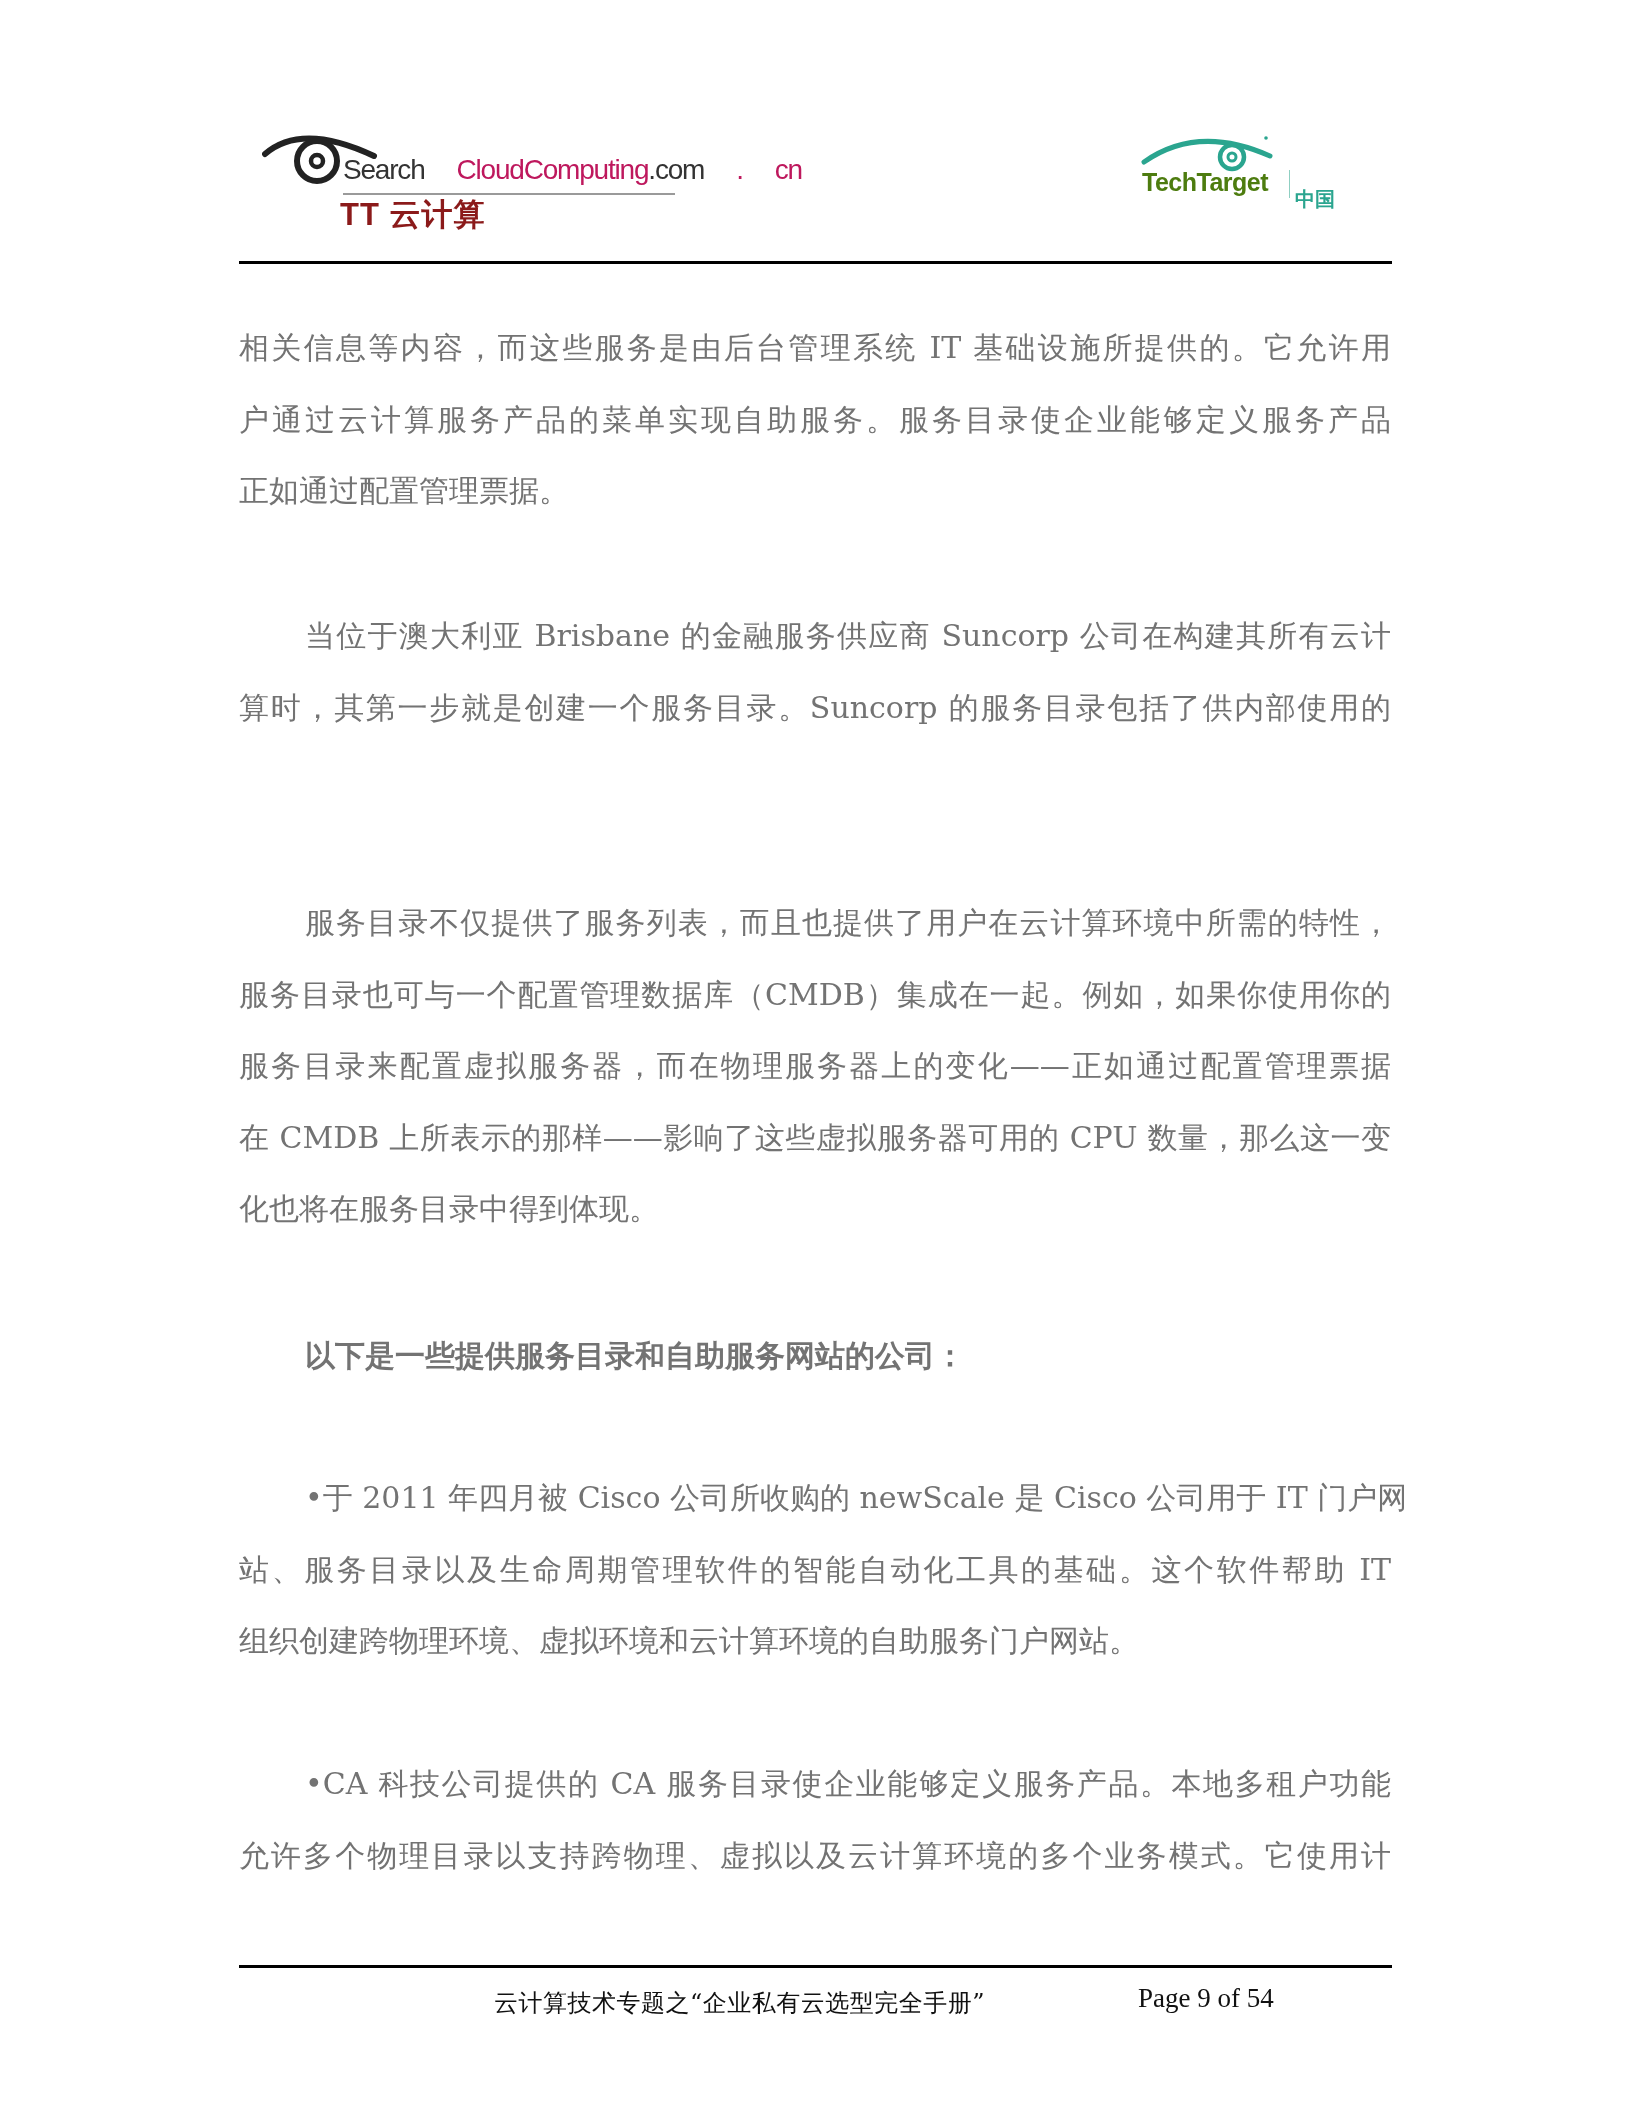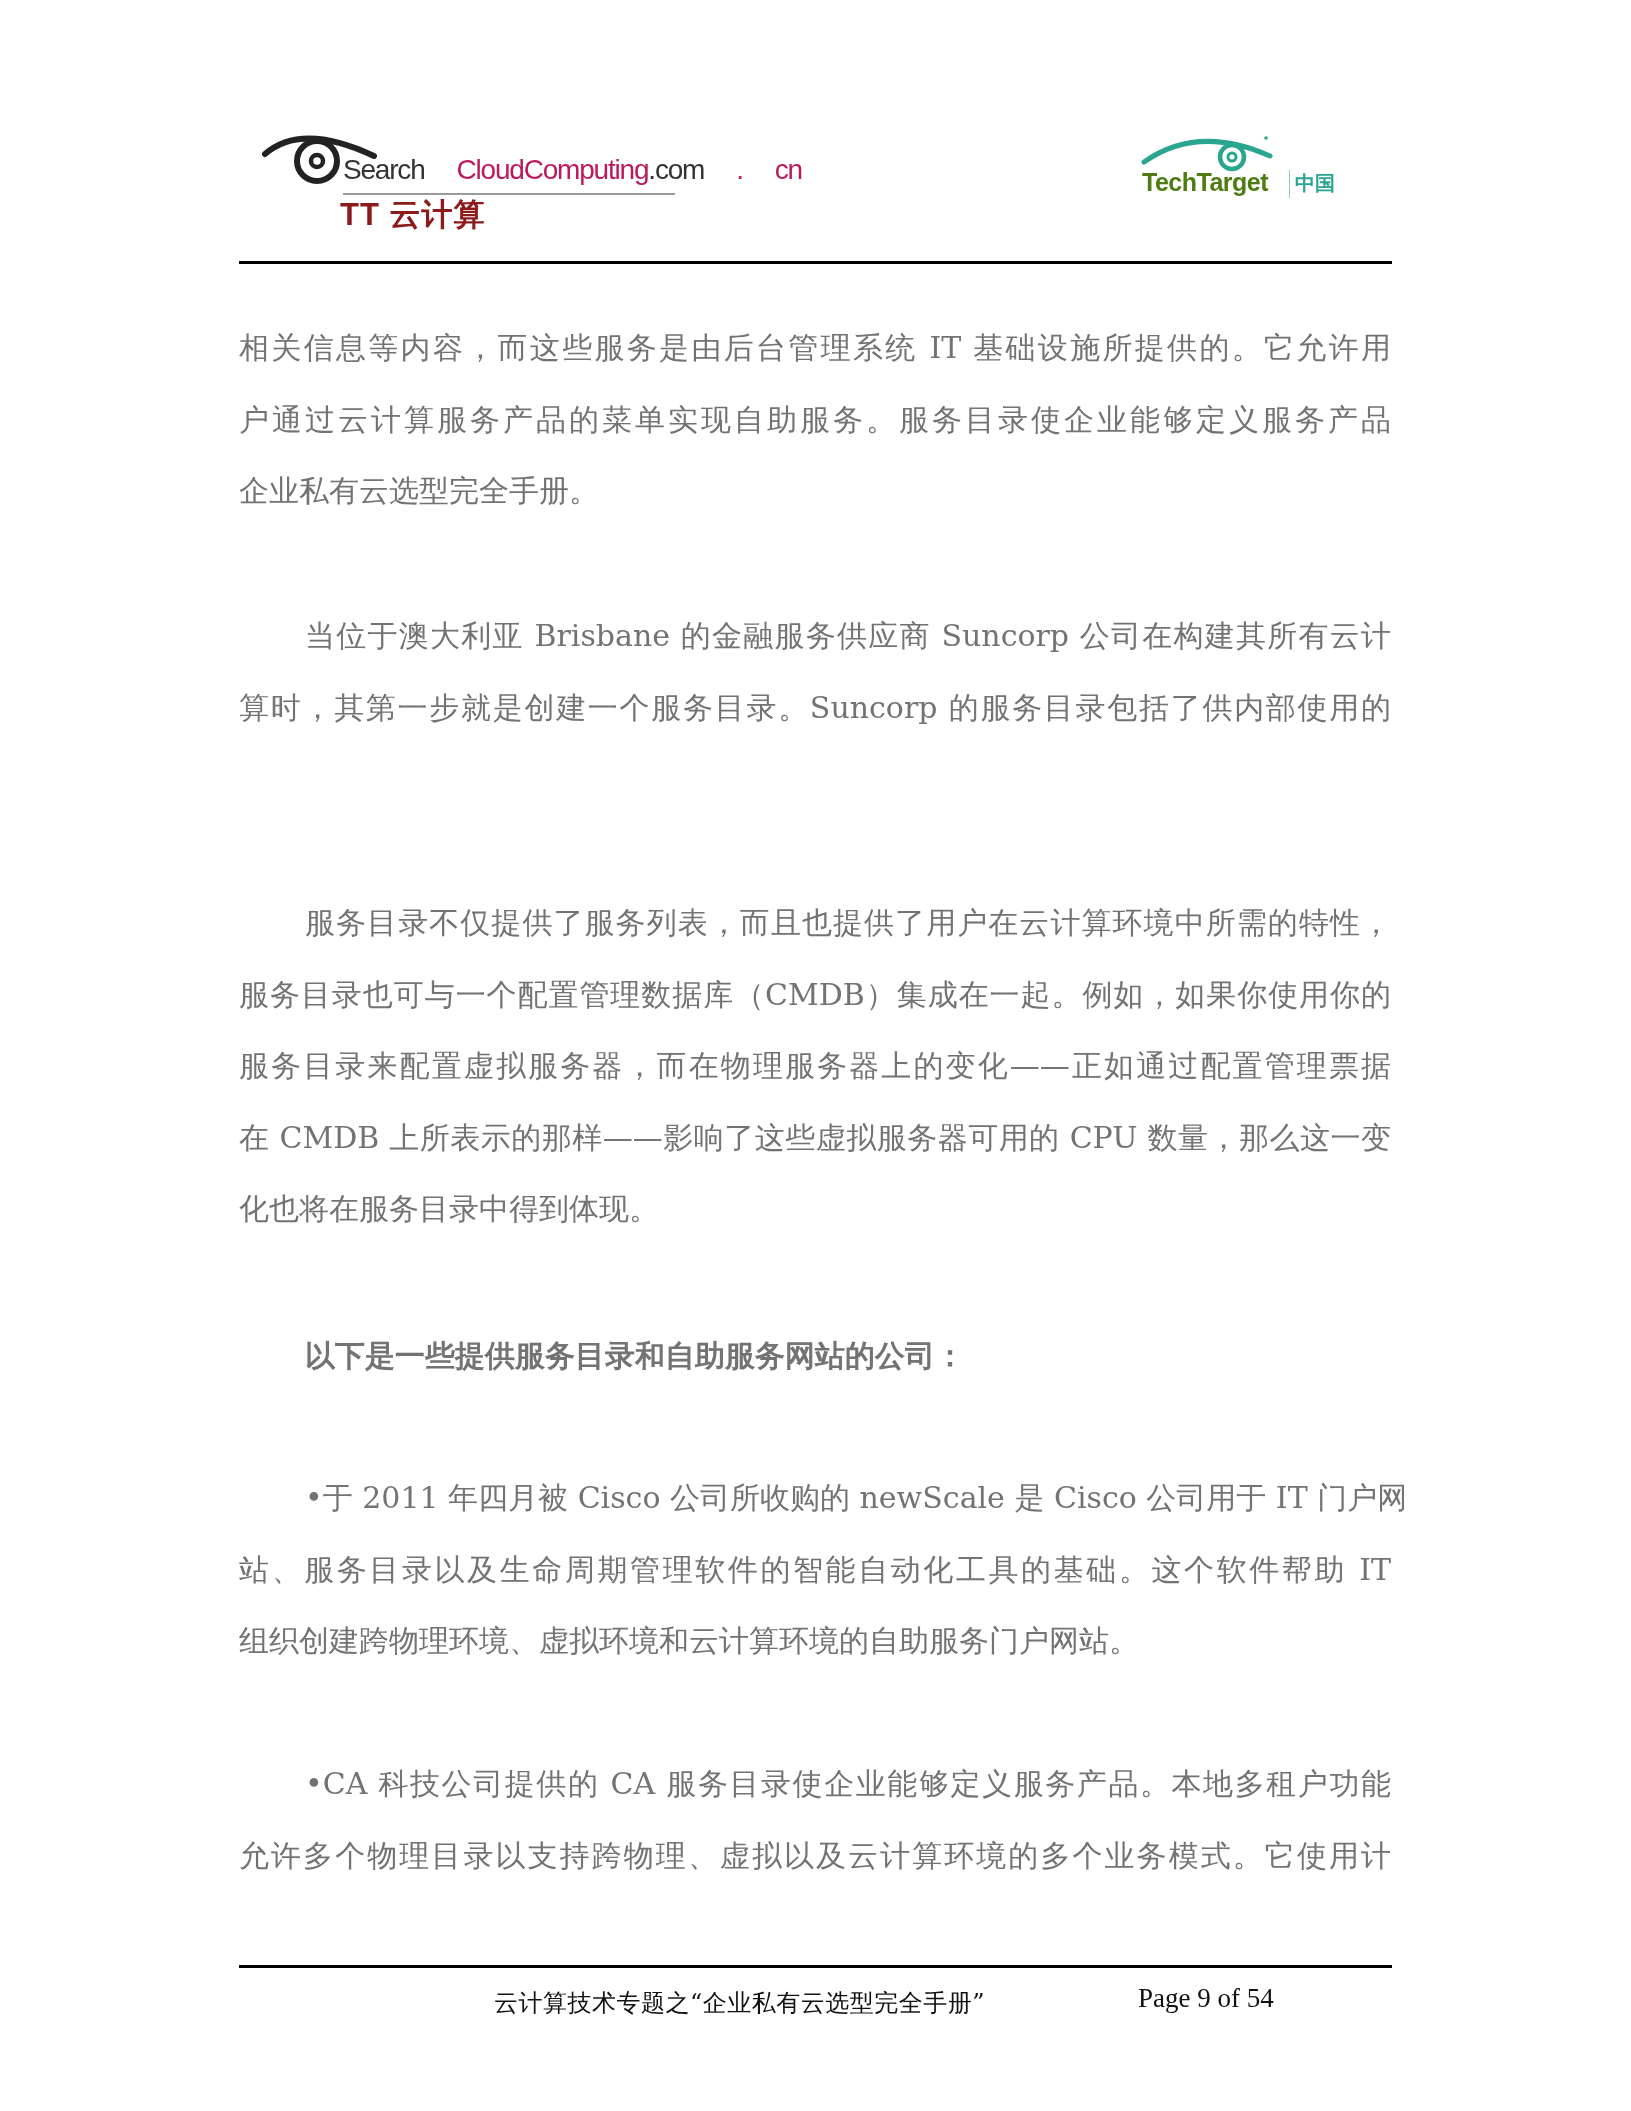--- a/index.html
+++ b/index.html
@@ -12,21 +12,21 @@
   .ll-text { position: absolute; left: 81px; top: 26px; font-family: "Liberation Sans", sans-serif; font-size: 28px; letter-spacing: -1.2px; white-space: nowrap; }
   .ll-grey { color: #333333; }
   .ll-red { color: #be185d; padding-left: 32px; }
   .ll-underline { position: absolute; left: 81px; top: 65px; width: 332px; height: 2px; background: #9a9a9a; }
   .ll-tt { position: absolute; left: 78px; top: 66px; font-family: "Liberation Sans", sans-serif; font-weight: bold; font-size: 31px; color: #8b1a1a; white-space: nowrap; letter-spacing: 1px; }
 
   .logo-right { position: absolute; left: 1138px; top: 132px; width: 220px; height: 75px; }
   .logo-right svg { position: absolute; left: 0; top: 0; }
   .lr-text { position: absolute; left: 4px; top: 36px; font-family: "Liberation Sans", sans-serif; font-weight: bold; font-size: 25px; color: #4d7c0f; white-space: nowrap; letter-spacing: -0.5px; }
   .lr-sep { position: absolute; left: 151px; top: 38px; width: 1px; height: 28px; background: #8fcfc2; }
-  .lr-cn { position: absolute; left: 157px; top: 38px; font-family: "DejaVu Sans", sans-serif; font-weight: bold; font-size: 20px; color: #2aa58f; white-space: nowrap; }
+  .lr-cn { position: absolute; left: 157px; top: 54px; font-family: "DejaVu Sans", sans-serif; font-weight: bold; font-size: 20px; color: #2aa58f; white-space: nowrap; }
 
   .rule { position: absolute; left: 239px; width: 1153px; height: 3px; background: #000; }
   .rule-top { top: 261px; }
   .rule-bottom { top: 1965px; }
 
   
   .para { position: absolute; left: 239px; width: 1152px; font-family: "DejaVu Serif", "Liberation Serif", serif; font-size: 30px; line-height: 71.5px; color: #737373; }
   .line { display: block; height: 71.5px; white-space: nowrap; text-align: justify; text-align-last: justify; }
   .line.last { text-align-last: left; }
   .line.indent { padding-left: 66px; }
@@ -61,21 +61,21 @@
     <div class="lr-text">TechTarget</div>
     <div class="lr-sep"></div>
     <div class="lr-cn">中国</div>
   </div>
 
   <div class="rule rule-top"></div>
 
   <div class="para" style="top:312px;">
     <span class="line">相关信息等内容，而这些服务是由后台管理系统 IT 基础设施所提供的。它允许用</span>
     <span class="line">户通过云计算服务产品的菜单实现自助服务。服务目录使企业能够定义服务产品</span>
-    <span class="line last">企业私有云选型完全手册。</span>
+    <span class="line last">正如通过配置管理票据。</span>
   </div>
 
   <div class="para" style="top:600px;">
     <span class="line indent">当位于澳大利亚 Brisbane 的金融服务供应商 Suncorp 公司在构建其所有云计</span>
     <span class="line">算时，其第一步就是创建一个服务目录。Suncorp 的服务目录包括了供内部使用的</span>
   </div>
 
   <div class="para" style="top:887px;">
     <span class="line indent">服务目录不仅提供了服务列表，而且也提供了用户在云计算环境中所需的特性，</span>
     <span class="line">服务目录也可与一个配置管理数据库（CMDB）集成在一起。例如，如果你使用你的</span>

